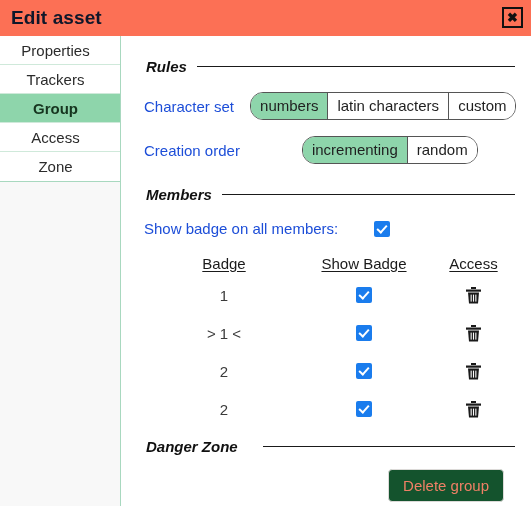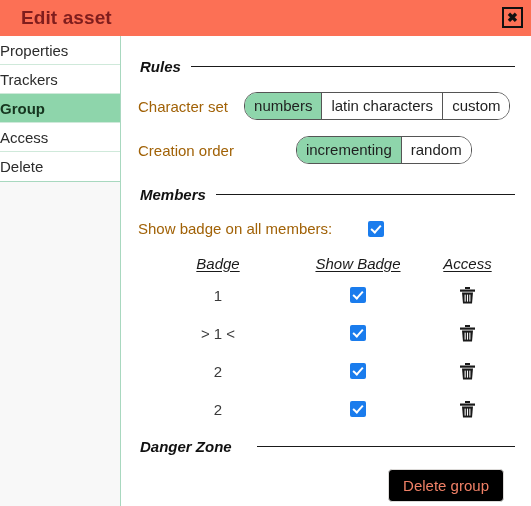--- a/index.html
+++ b/index.html
@@ -27,24 +27,24 @@
   .titlebar {
     position: absolute;
     left: 0; top: 0;
     width: 531px;
     height: 36px;
     background: #fc7055;
     display: flex;
     align-items: center;
   }
   .titlebar-title {
-    margin-left: 21px;
+    margin-left: 11px;
     font-size: 19px;
     font-weight: bold;
-    color: #7f1d1d;
+    color: #0f172a;
     letter-spacing: 0.1px;
   }
   .close-button {
     position: absolute;
     right: 8px;
     top: 7px;
     width: 21px;
     height: 21px;
     border: 2px solid #111111;
     background: #fc7055;
@@ -70,21 +70,21 @@
     border-right: 1px solid #a8d8bf;
     box-sizing: border-box;
   }
   .sidebar-list {
     background: #ffffff;
     border-bottom: 1px solid #a8d8bf;
   }
   .sidebar-item {
     height: 29px;
     line-height: 29px;
-    text-align: left;
+    text-align: center;
     padding-right: 9px;
     font-size: 15px;
     color: #2b2b2b;
     border-bottom: 1px solid #cfe9da;
     background: #ffffff;
     cursor: pointer;
     box-sizing: border-box;
     white-space: nowrap;
   }
   .sidebar-item:last-child {
@@ -98,20 +98,21 @@
 
   
   .content {
     position: absolute;
     left: 122px;
     top: 36px;
     width: 409px;
     height: 470px;
     background: #ffffff;
     box-sizing: border-box;
+    padding-left: 6px;
   }
 
   .section-heading {
     display: flex;
     align-items: center;
     margin-left: 18px;
     margin-right: 16px;
   }
   .section-heading .label {
     font-size: 15px;
@@ -128,21 +129,21 @@
   }
 
   .form-row {
     display: flex;
     align-items: center;
     margin-left: 16px;
     margin-right: 14px;
   }
   .form-row .row-label {
     font-size: 15px;
-    color: #a16207;
+    color: #1d4ed8;
     white-space: nowrap;
   }
 
   
   .segmented {
     display: inline-flex;
     border: 1px solid #555555;
     border-radius: 13px;
     overflow: hidden;
     background: #ffffff;
@@ -196,21 +197,20 @@
   .members-table th {
     font-size: 15px;
     font-weight: normal;
     color: #1a1a1a;
     padding: 0 0 4px 0;
     text-align: center;
   }
   .members-table th span {
     text-decoration: underline;
     text-underline-offset: 2px;
-    font-style: italic;
   }
   .members-table td {
     font-size: 15px;
     color: #3a3a3a;
     text-align: center;
     height: 36px;
     vertical-align: middle;
   }
   .col-badge { width: 160px; }
   .col-show { width: 120px; }
@@ -232,21 +232,21 @@
   }
 
   
   .danger-actions {
     display: flex;
     justify-content: flex-end;
     margin-right: 27px;
     margin-top: 14px;
   }
   .delete-button {
-    background: #000000;
+    background: #14532d;
     border: 1px solid #dcdad8;
     border-radius: 4px;
     color: #f08066;
     font-size: 15px;
     font-family: "Liberation Sans", sans-serif;
     padding: 7px 14px;
     cursor: pointer;
   }
 </style>
 </head>
@@ -258,21 +258,21 @@
     <div class="titlebar-title">Edit asset</div>
     <div class="close-button">✖</div>
   </div>
 
   <div class="sidebar">
     <div class="sidebar-list">
       <div class="sidebar-item">Properties</div>
       <div class="sidebar-item">Trackers</div>
       <div class="sidebar-item selected">Group</div>
       <div class="sidebar-item">Access</div>
-      <div class="sidebar-item">Delete</div>
+      <div class="sidebar-item">Zone</div>
     </div>
   </div>
 
   <div class="content">
 
     <div class="section-heading" style="margin-top:22px;">
       <div class="label">Rules</div>
       <div class="rule"></div>
     </div>
 

